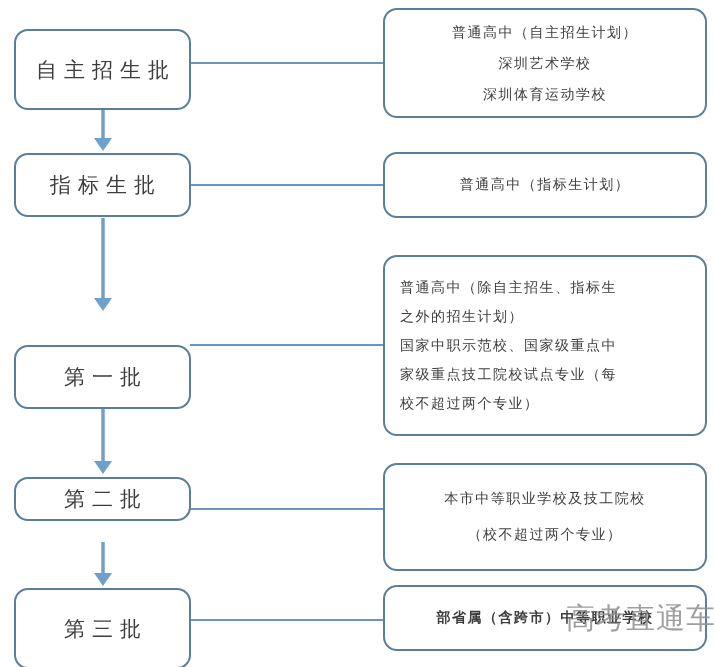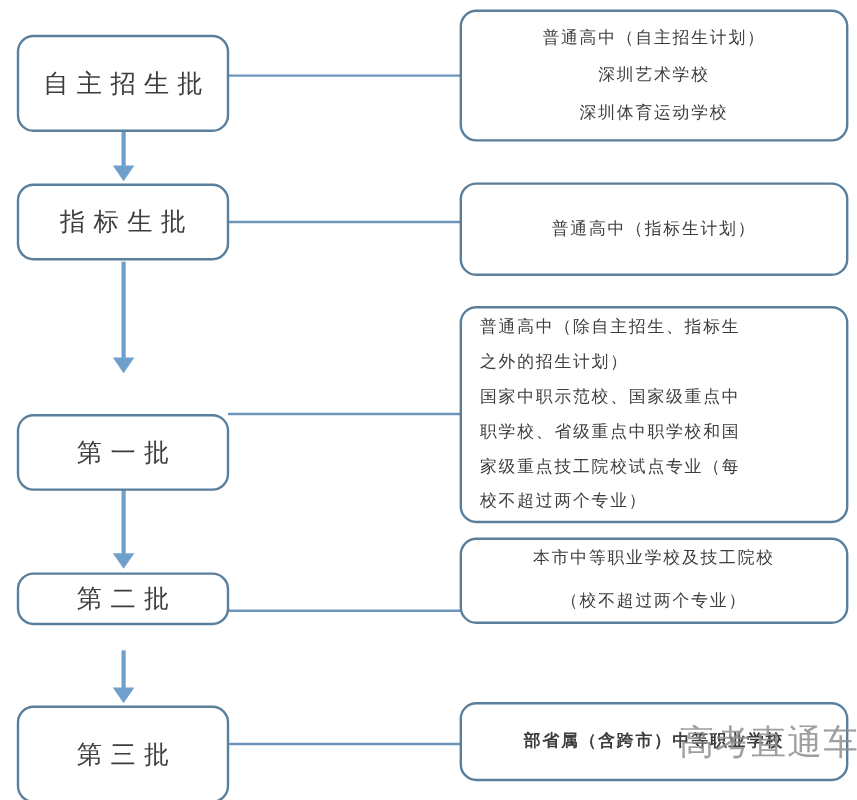--- a/index.html
+++ b/index.html
@@ -53,28 +53,28 @@
 
   .rbox {
     left: 383px;
     width: 324px;
     font-size: 14px;
     letter-spacing: 1.5px;
   }
   .rbox .line { text-align: center; }
   #rbox-1 { top: 8px;   height: 110px; }
   #rbox-1 .line { line-height: 31px; }
-  #rbox-2 { top: 152px; height: 78px; }
+  #rbox-2 { top: 152px; height: 66px; }
   #rbox-3 {
     top: 255px; height: 181px;
     align-items: flex-start;
     padding: 0 12px 0 15px;
   }
   #rbox-3 .line { text-align: left; line-height: 29px; }
-  #rbox-4 { top: 448px; height: 72px; }
+  #rbox-4 { top: 463px; height: 108px; }
   #rbox-4 .line { line-height: 36px; }
   #rbox-5 { top: 585px; height: 66px; font-weight: bold; }
 
   #watermark {
     position: absolute;
     left: 566px;
     top: 599px;
     z-index: 3;
     font-size: 29px;
     letter-spacing: 1px;
@@ -127,21 +127,20 @@
     <div class="line">深圳艺术学校</div>
     <div class="line">深圳体育运动学校</div>
   </div>
   <div class="node rbox" id="rbox-2">
     <div class="line">普通高中（指标生计划）</div>
   </div>
   <div class="node rbox" id="rbox-3">
     <div class="line">普通高中（除自主招生、指标生</div>
     <div class="line">之外的招生计划）</div>
     <div class="line">国家中职示范校、国家级重点中</div>
-    <div class="line">职学校、省级重点中职学校和国</div>
     <div class="line">家级重点技工院校试点专业（每</div>
     <div class="line">校不超过两个专业）</div>
   </div>
   <div class="node rbox" id="rbox-4">
     <div class="line">本市中等职业学校及技工院校</div>
     <div class="line">（校不超过两个专业）</div>
   </div>
   <div class="node rbox" id="rbox-5">
     <div class="line">部省属（含跨市）中等职业学校</div>
   </div>

